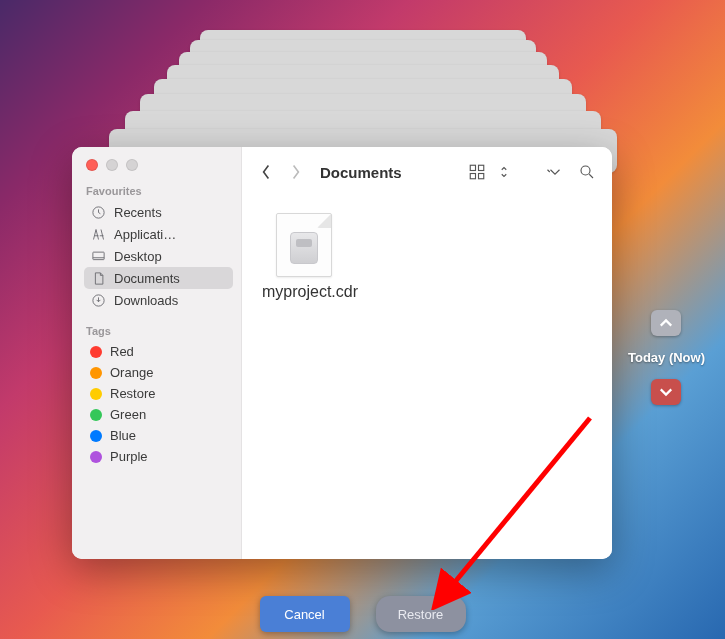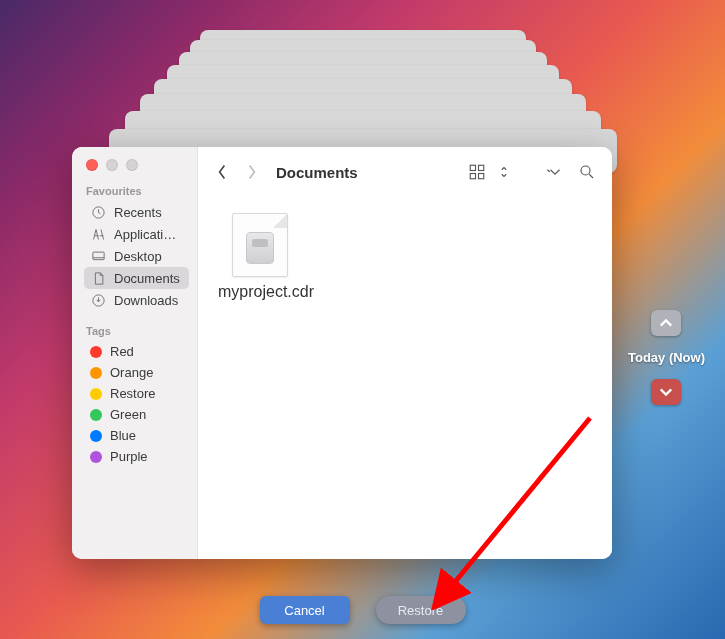--- a/index.html
+++ b/index.html
@@ -22,21 +22,21 @@
     position: absolute;
     left: 72px; top: 147px;
     width: 540px; height: 412px;
     background: #fff;
     border-radius: 10px;
     box-shadow: 0 12px 40px rgba(0,0,0,0.35);
     display: flex;
     overflow: hidden;
   }
   .sidebar {
-    width: 126px;
+    width: 170px;
     background: #f2f0f1;
     padding: 12px 8px 8px 12px;
     border-right: 1px solid #e4e2e3;
     font-size: 13px;
     overflow: hidden;
   }
   .traffic { display: flex; gap: 8px; margin-bottom: 14px; padding-left: 2px;}
   .tl { width: 12px; height: 12px; border-radius: 50%; }
   .tl.red { background: #ff5f57; border: 0.5px solid rgba(0,0,0,0.1);}
   .tl.grey { background: #d5d3d4; border: 0.5px solid rgba(0,0,0,0.08);}
@@ -92,21 +92,21 @@
   .file-glyph::after{
     content:""; position:absolute; left:50%; top:6px; transform:translateX(-50%);
     width:16px; height:8px; background:#bfbfc3; border-radius:2px;
   }
   
   .action-bar {
     position: absolute; left: 50%; transform: translateX(-50%);
     top: 596px; display: flex; gap: 26px;
   }
   .btn {
-    min-width: 90px; height: 28px; border-radius: 6px;
+    min-width: 90px; height: 36px; border-radius: 6px;
     font-size: 13px; display:flex; align-items:center; justify-content:center;
     box-shadow: 0 2px 6px rgba(0,0,0,0.3);
     color:#fff;
   }
   .btn.primary { background: #4a7fd6; }
   .btn.secondary { background: #8d91a0; color:#e9eaf0;border-radius:14px;}
   
   .timeline { position:absolute; right:20px; top:310px; text-align:right; color:#fff; font-size:13px; font-weight:600;}
   .tmbtn {
     width: 30px; height:26px; background:#b0b2ba; border-radius:6px;

